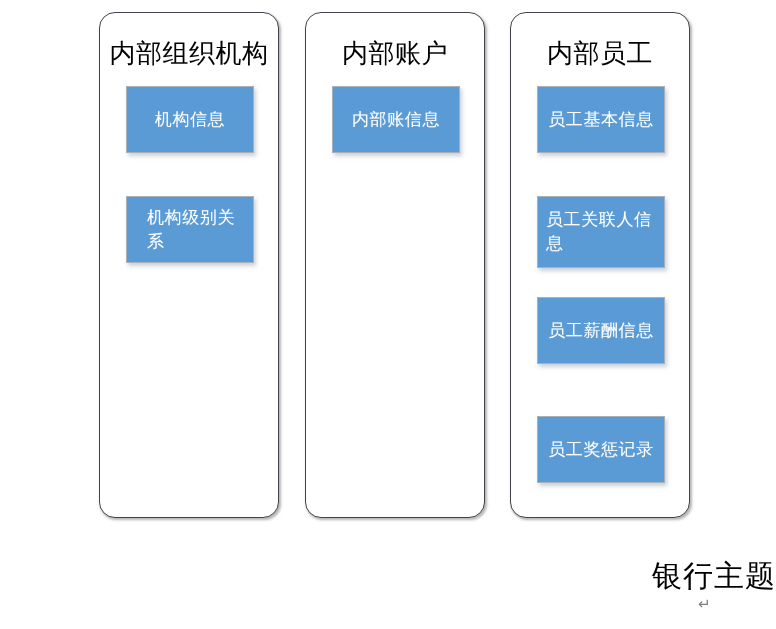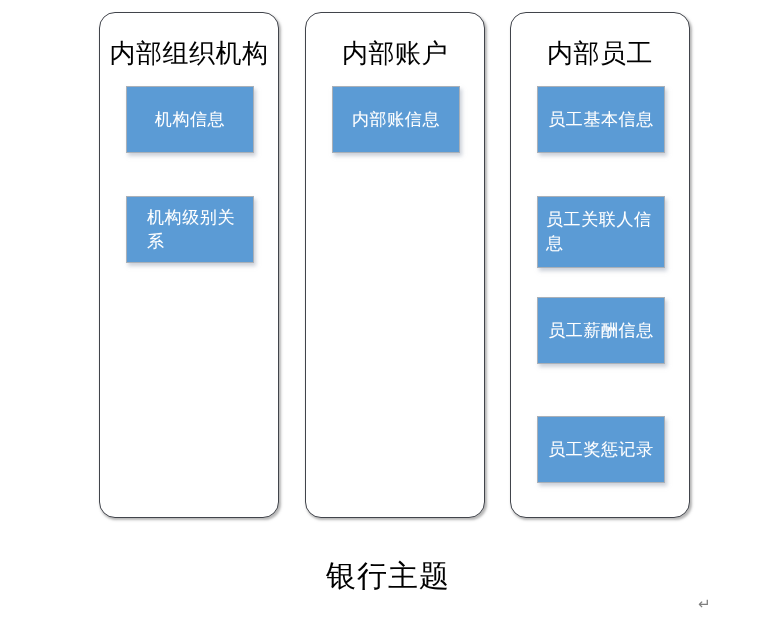--- a/index.html
+++ b/index.html
@@ -66,21 +66,21 @@
     letter-spacing: 0.6px;
     text-shadow: 0 0 1px rgba(255,255,255,0.25);
   }
 
   
   #page-caption {
     position: absolute;
     left: 0;
     width: 776px;
     top: 557px;
-    text-align: center;
+    text-align: right;
     font-size: 30px;
     line-height: 38px;
     color: #000000;
     letter-spacing: 1px;
   }
 
   
   #return-mark {
     position: absolute;
     left: 698px;

